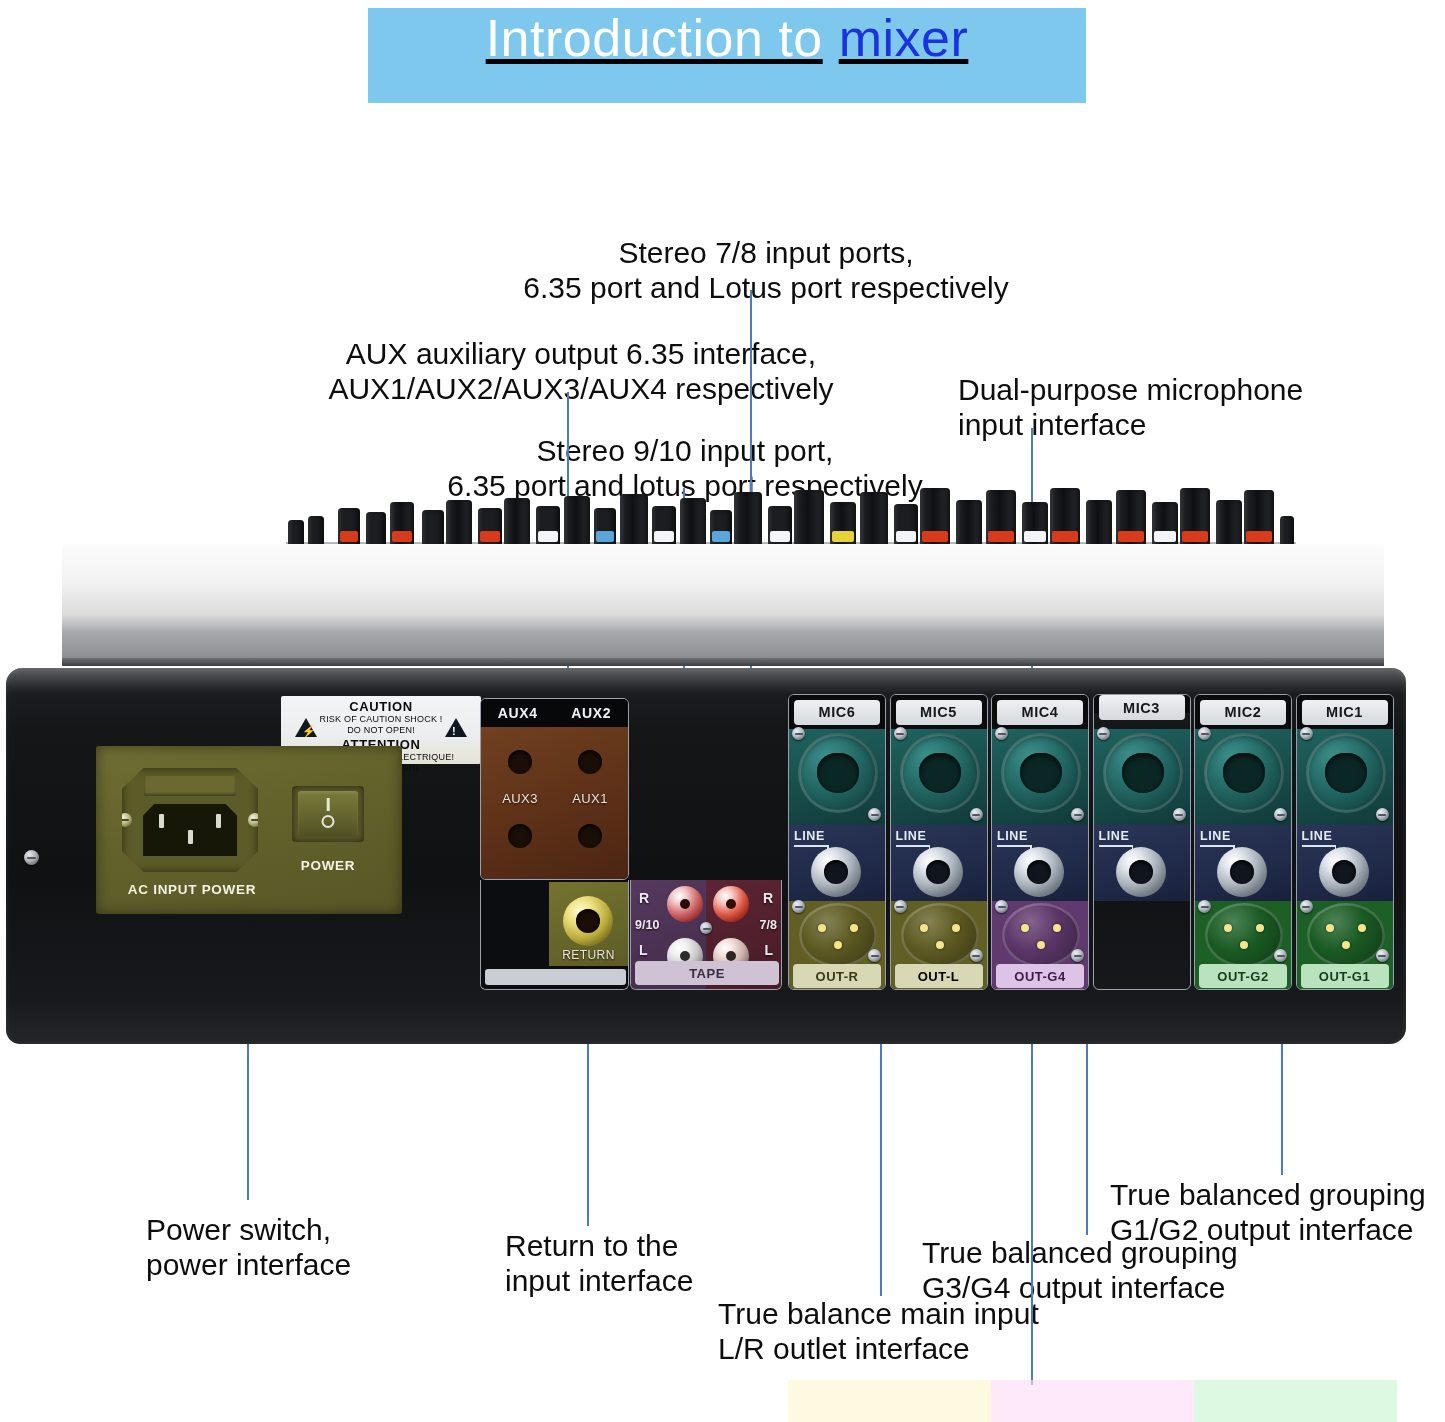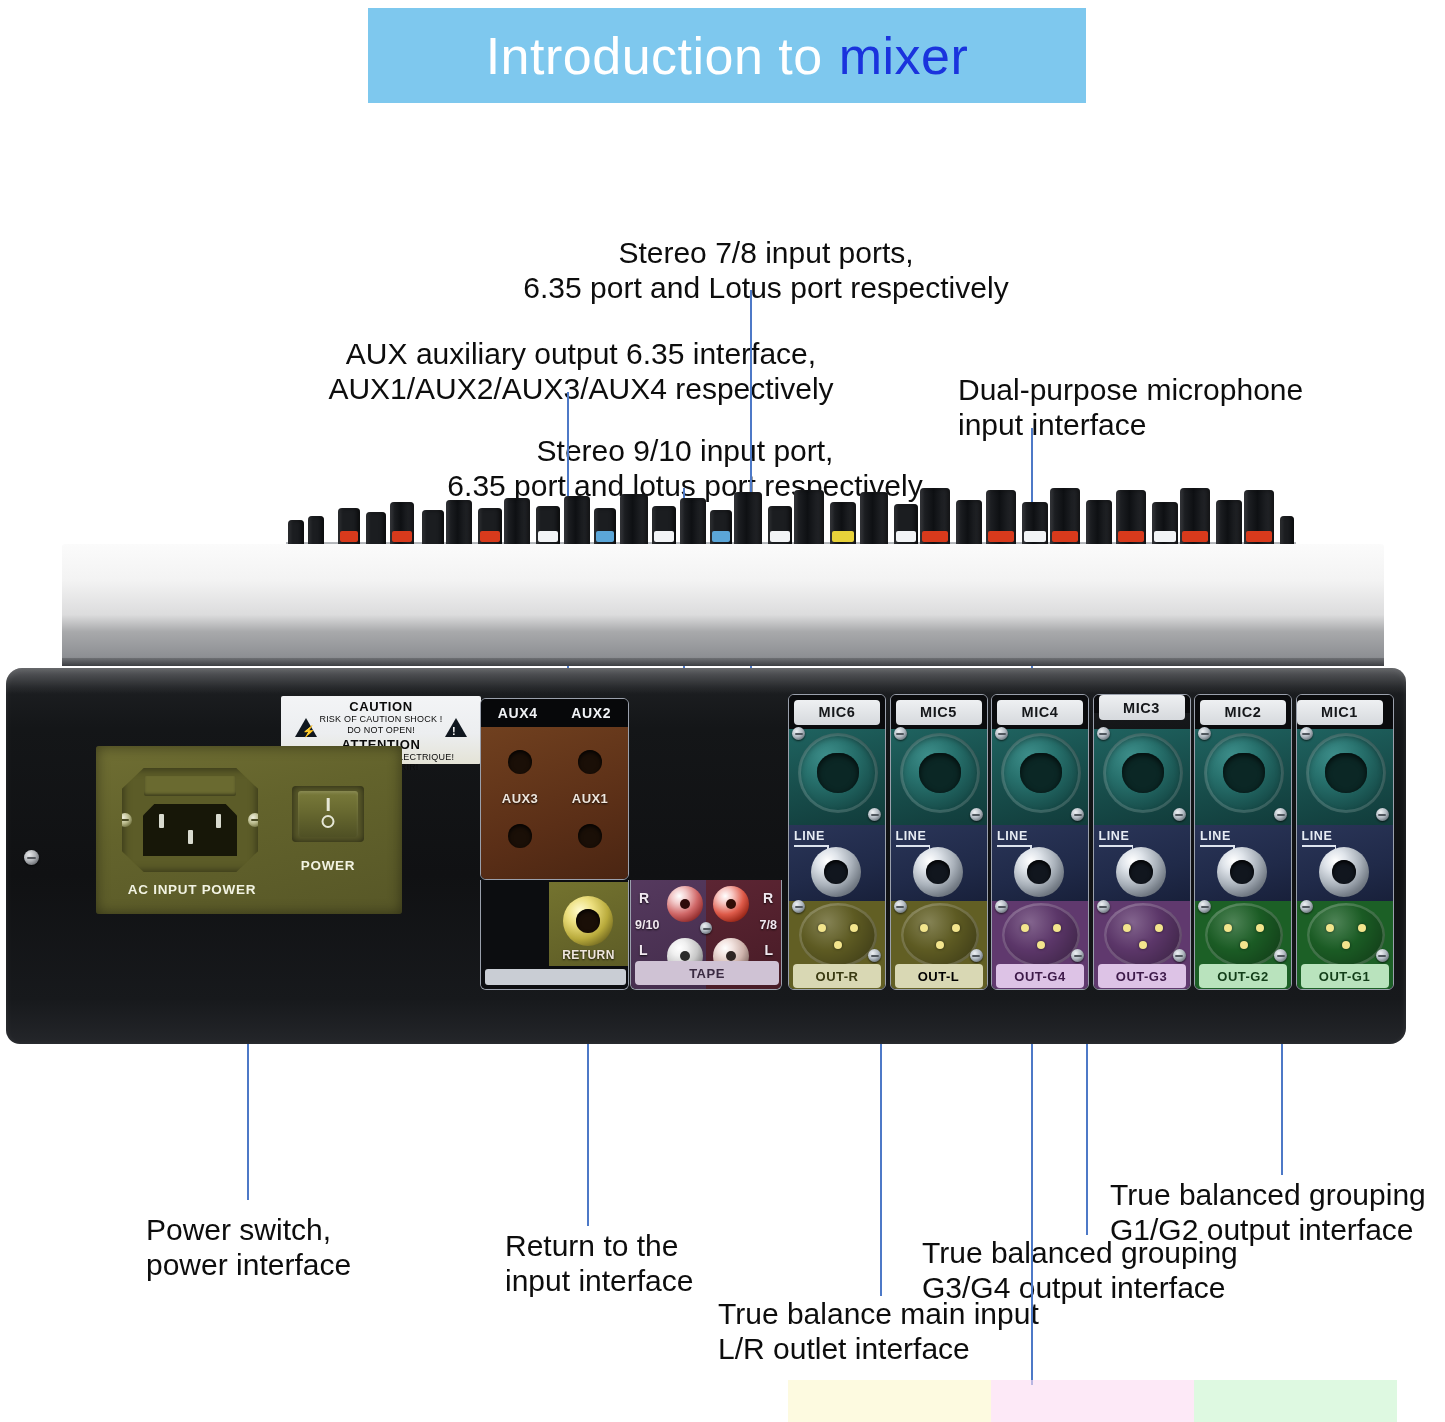--- a/index.html
+++ b/index.html
@@ -8,21 +8,21 @@
     background: #ffffff;
     font-family: "Liberation Sans", sans-serif;
     overflow: hidden;
   }
   #page { position: relative; width: 1445px; height: 1422px; background: #fff; }
 
   
   .banner {
     position: absolute; left: 368px; top: 8px; width: 718px; height: 95px;
     background: #7ec8ee;
-    display: flex; align-items: center; justify-content: center;
+    display: flex; align-items: flex-start; justify-content: center; text-decoration: underline;
   }
   .banner .t1 { font-size: 52px; color: #ffffff; font-weight: 400; letter-spacing: .5px; }
   .banner .t2 { font-size: 52px; color: #1a33dd; font-weight: 500; letter-spacing: .5px; margin-left: 16px; }
 
   
   .anno {
     position: absolute; color: #0d0d0d; font-size: 30px; line-height: 1.16;
     white-space: pre; font-weight: 400;
   }
   .anno.c { text-align: center; }
@@ -125,21 +125,21 @@
   .pnl { position:absolute; border:1.6px solid #9aa0ac; border-radius:6px; overflow:hidden; }
   .pnl .hdr { height:28px; background:#07080a; color:#f0f2f5; font-size:14px; letter-spacing:.7px;
               display:flex; align-items:center; justify-content:space-around; font-weight:700; }
 
   .jackpad { position:relative; }
   .jk635 {
     position:absolute; border-radius:50%;
     background: radial-gradient(circle at 34% 30%, #ffe9c6 0%, #e8bd86 28%, #b7854c 56%, #7d5328 78%, #elfff 100%);
   }
   .jk-hole{ position:absolute; border-radius:50%; background:#1a0f07; box-shadow: inset 0 2px 4px rgba(0,0,0,.9); }
-  .jk-lbl{ position:absolute; font-size:13px; color:#efe6dd; letter-spacing:.4px; font-weight:700; text-shadow:0 1px 2px rgba(0,0,0,.8); }
+  .jk-lbl{ position:absolute; font-size:13px; color:#efe6dd; letter-spacing:.4px; font-weight:400; text-shadow:0 1px 2px rgba(0,0,0,.8); }
 
   
   .xlr { position:absolute; border-radius:50%; }
   .xlr .rim { position:absolute; inset:0; border-radius:50%;
               box-shadow: inset 0 0 0 3px rgba(255,255,255,.16), inset 0 3px 7px rgba(0,0,0,.45); }
   .xlr .hole { position:absolute; border-radius:50%; }
   .mini-screw{ position:absolute; width:13px;height:13px;border-radius:50%;
     background: radial-gradient(circle at 36% 32%,#eef1f4 0%,#b4bcc4 45%,#6c757d 78%,#3a4046 100%);
     box-shadow:0 1px 2px rgba(0,0,0,.65); }
   .mini-screw:after{content:"";position:absolute;left:2.5px;top:5.5px;width:8px;height:2px;background:#50575e;border-radius:1px;}
@@ -533,33 +533,20 @@
         <div class="linewrap" style="left:4px;top:4px;width:90px;height:20px;">
           <div class="ltxt" style="left:1px;top:0;">LINE</div>
           <div class="lbar" style="left:1px;top:16px;width:34px;"></div>
           <div class="lbar" style="left:34px;top:16px;width:1.6px;height:8px;"></div>
         </div>
         <div class="jk-silver" style="left:22px;top:22px;width:50px;height:50px;">
           <div class="hl" style="left:13px;top:13px;width:24px;height:24px;"></div>
         </div>
       </div>
 
-      <div style="position:absolute;left:0;top:206px;width:100%;height:90px;">
-        <div style="position:absolute;inset:0;background:#6b3f7a;filter:brightness(.9);"></div>
-        <div class="outxlr" style="left:10px;top:2px;width:78px;height:64px;
-             background: radial-gradient(circle at 36% 30%, rgba(255,255,255,.22) 0%, rgba(0,0,0,.05) 42%, rgba(0,0,0,.35) 85%);
-             box-shadow: inset 0 0 0 2.5px rgba(255,255,255,.18);">
-          <div class="pin" style="left:19px;top:21px;width:8px;height:8px;background:#f3e58d;box-shadow:0 0 3px rgba(0,0,0,.6);"></div>
-          <div class="pin" style="right:19px;top:21px;width:8px;height:8px;background:#f3e58d;box-shadow:0 0 3px rgba(0,0,0,.6);"></div>
-          <div class="pin" style="left:35px;top:38px;width:8px;height:8px;background:#f3e58d;box-shadow:0 0 3px rgba(0,0,0,.6);"></div>
-        </div>
-        <div class="mini-screw" style="left:3px;top:-1px;"></div>
-        <div class="mini-screw" style="right:4px;top:48px;"></div>
-        <div class="outlbl" style="left:4px;bottom:3px;width:88px;background:#ddc3e6;color:#3d1a49;">OUT-G3</div>
-      </div>
           </div>
           <div class="pnl" style="left: 406px; top: 0px; width: 98px; height: 296px;">
       <div style="position:absolute;left:0;top:0;width:100%;height:34px;background:#0a0b0d;display:flex;align-items:center;justify-content:center;">
         <div style="width:86px;height:25px;border-radius:4px;background:linear-gradient(180deg,#eef0f2,#d6d9dd);
                     display:flex;align-items:center;justify-content:center;font-size:14.5px;font-weight:700;color:#15171a;letter-spacing:.6px;">MIC2</div>
       </div>
 
       <div style="position:absolute;left:0;top:34px;width:100%;height:96px;background:linear-gradient(165deg,#1f6360 0%,#174c4a 55%,#113b3a 100%);">
         <div class="xlr" style="left:9px;top:4px;width:80px;height:80px;
              background: radial-gradient(circle at 36% 30%, #3e8f8b 0%, #27706c 35%, #1b5653 62%, #103c3a 88%);">
@@ -590,21 +577,21 @@
           <div class="pin" style="left:19px;top:21px;width:8px;height:8px;background:#f3e58d;box-shadow:0 0 3px rgba(0,0,0,.6);"></div>
           <div class="pin" style="right:19px;top:21px;width:8px;height:8px;background:#f3e58d;box-shadow:0 0 3px rgba(0,0,0,.6);"></div>
           <div class="pin" style="left:35px;top:38px;width:8px;height:8px;background:#f3e58d;box-shadow:0 0 3px rgba(0,0,0,.6);"></div>
         </div>
         <div class="mini-screw" style="left:3px;top:-1px;"></div>
         <div class="mini-screw" style="right:4px;top:48px;"></div>
         <div class="outlbl" style="left:4px;bottom:3px;width:88px;background:#b9e3bd;color:#123d18;">OUT-G2</div>
       </div>
           </div>
           <div class="pnl" style="left: 507.5px; top: 0px; width: 98px; height: 296px;">
-      <div style="position:absolute;left:0;top:0;width:100%;height:34px;background:#0a0b0d;display:flex;align-items:center;">
+      <div style="position:absolute;left:0;top:0;width:100%;height:34px;background:#0a0b0d;display:flex;align-items:center;justify-content:center;">
         <div style="width:86px;height:25px;border-radius:4px;background:linear-gradient(180deg,#eef0f2,#d6d9dd);
                     display:flex;align-items:center;justify-content:center;font-size:14.5px;font-weight:700;color:#15171a;letter-spacing:.6px;">MIC1</div>
       </div>
 
       <div style="position:absolute;left:0;top:34px;width:100%;height:96px;background:linear-gradient(165deg,#1f6360 0%,#174c4a 55%,#113b3a 100%);">
         <div class="xlr" style="left:9px;top:4px;width:80px;height:80px;
              background: radial-gradient(circle at 36% 30%, #3e8f8b 0%, #27706c 35%, #1b5653 62%, #103c3a 88%);">
           <div class="rim"></div>
           <div class="hole" style="left:19px;top:20px;width:42px;height:40px;background:#0b2725;
                border-radius:46% 46% 50% 50%;box-shadow:inset 0 2px 6px rgba(0,0,0,.8);"></div>

